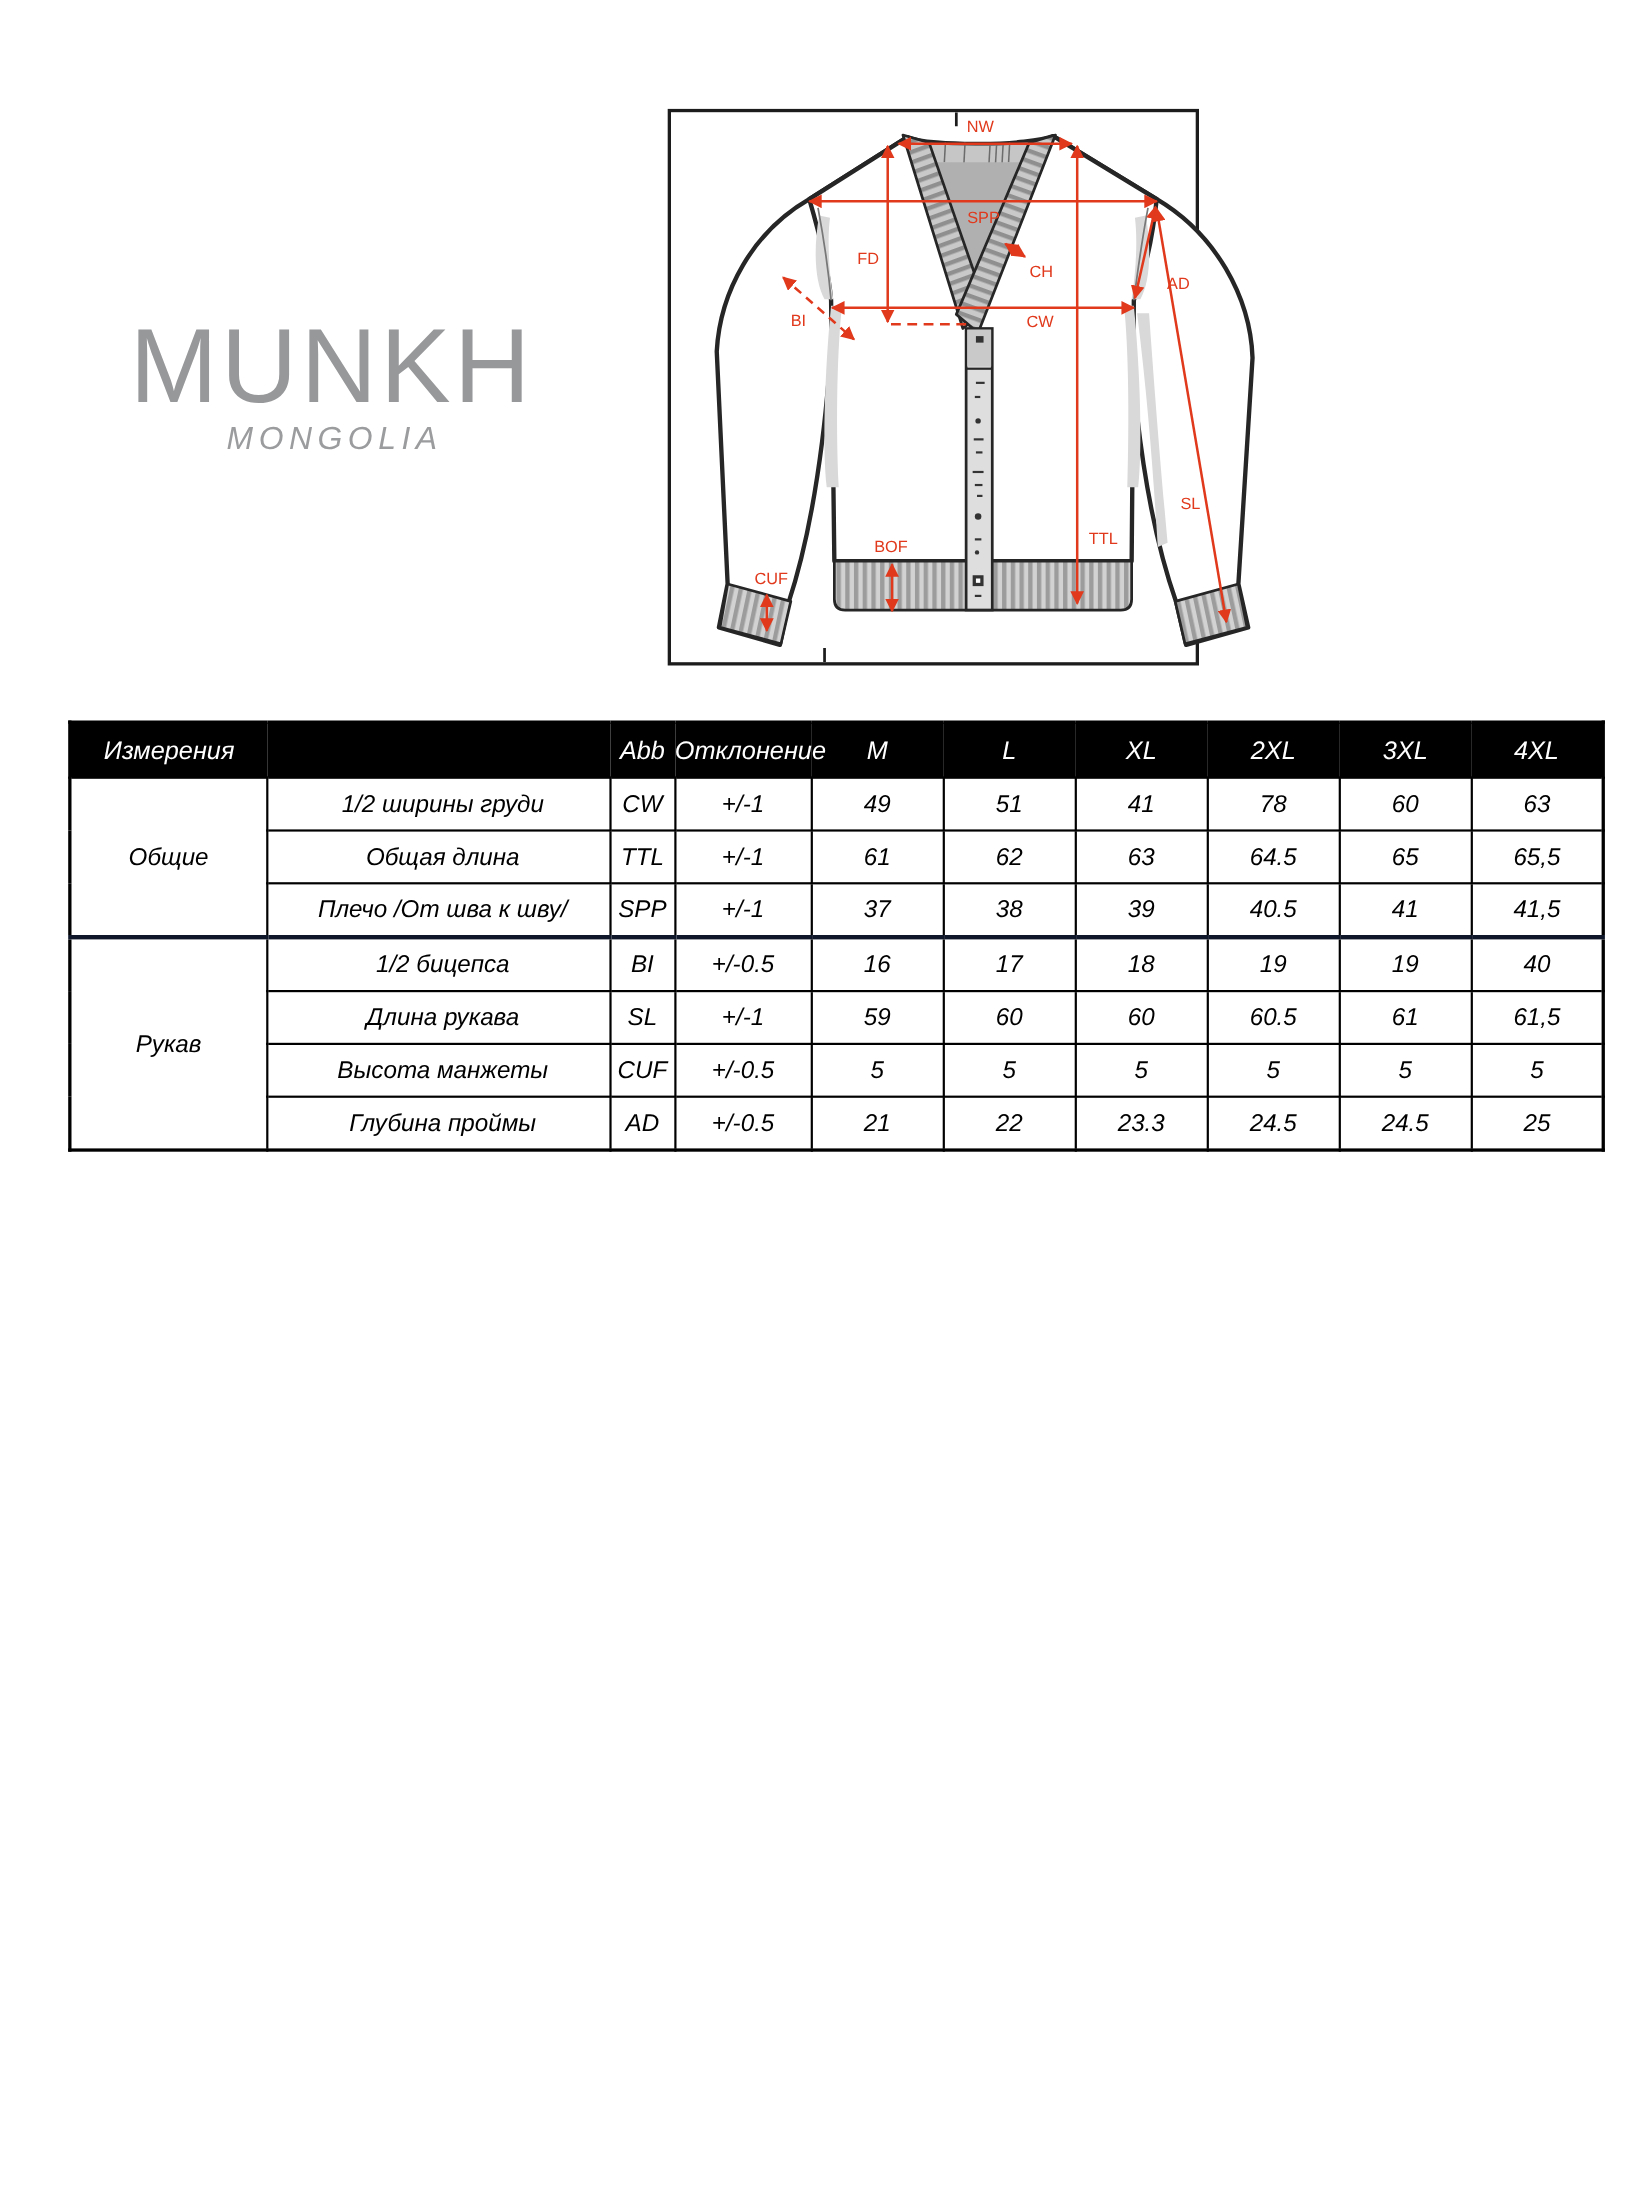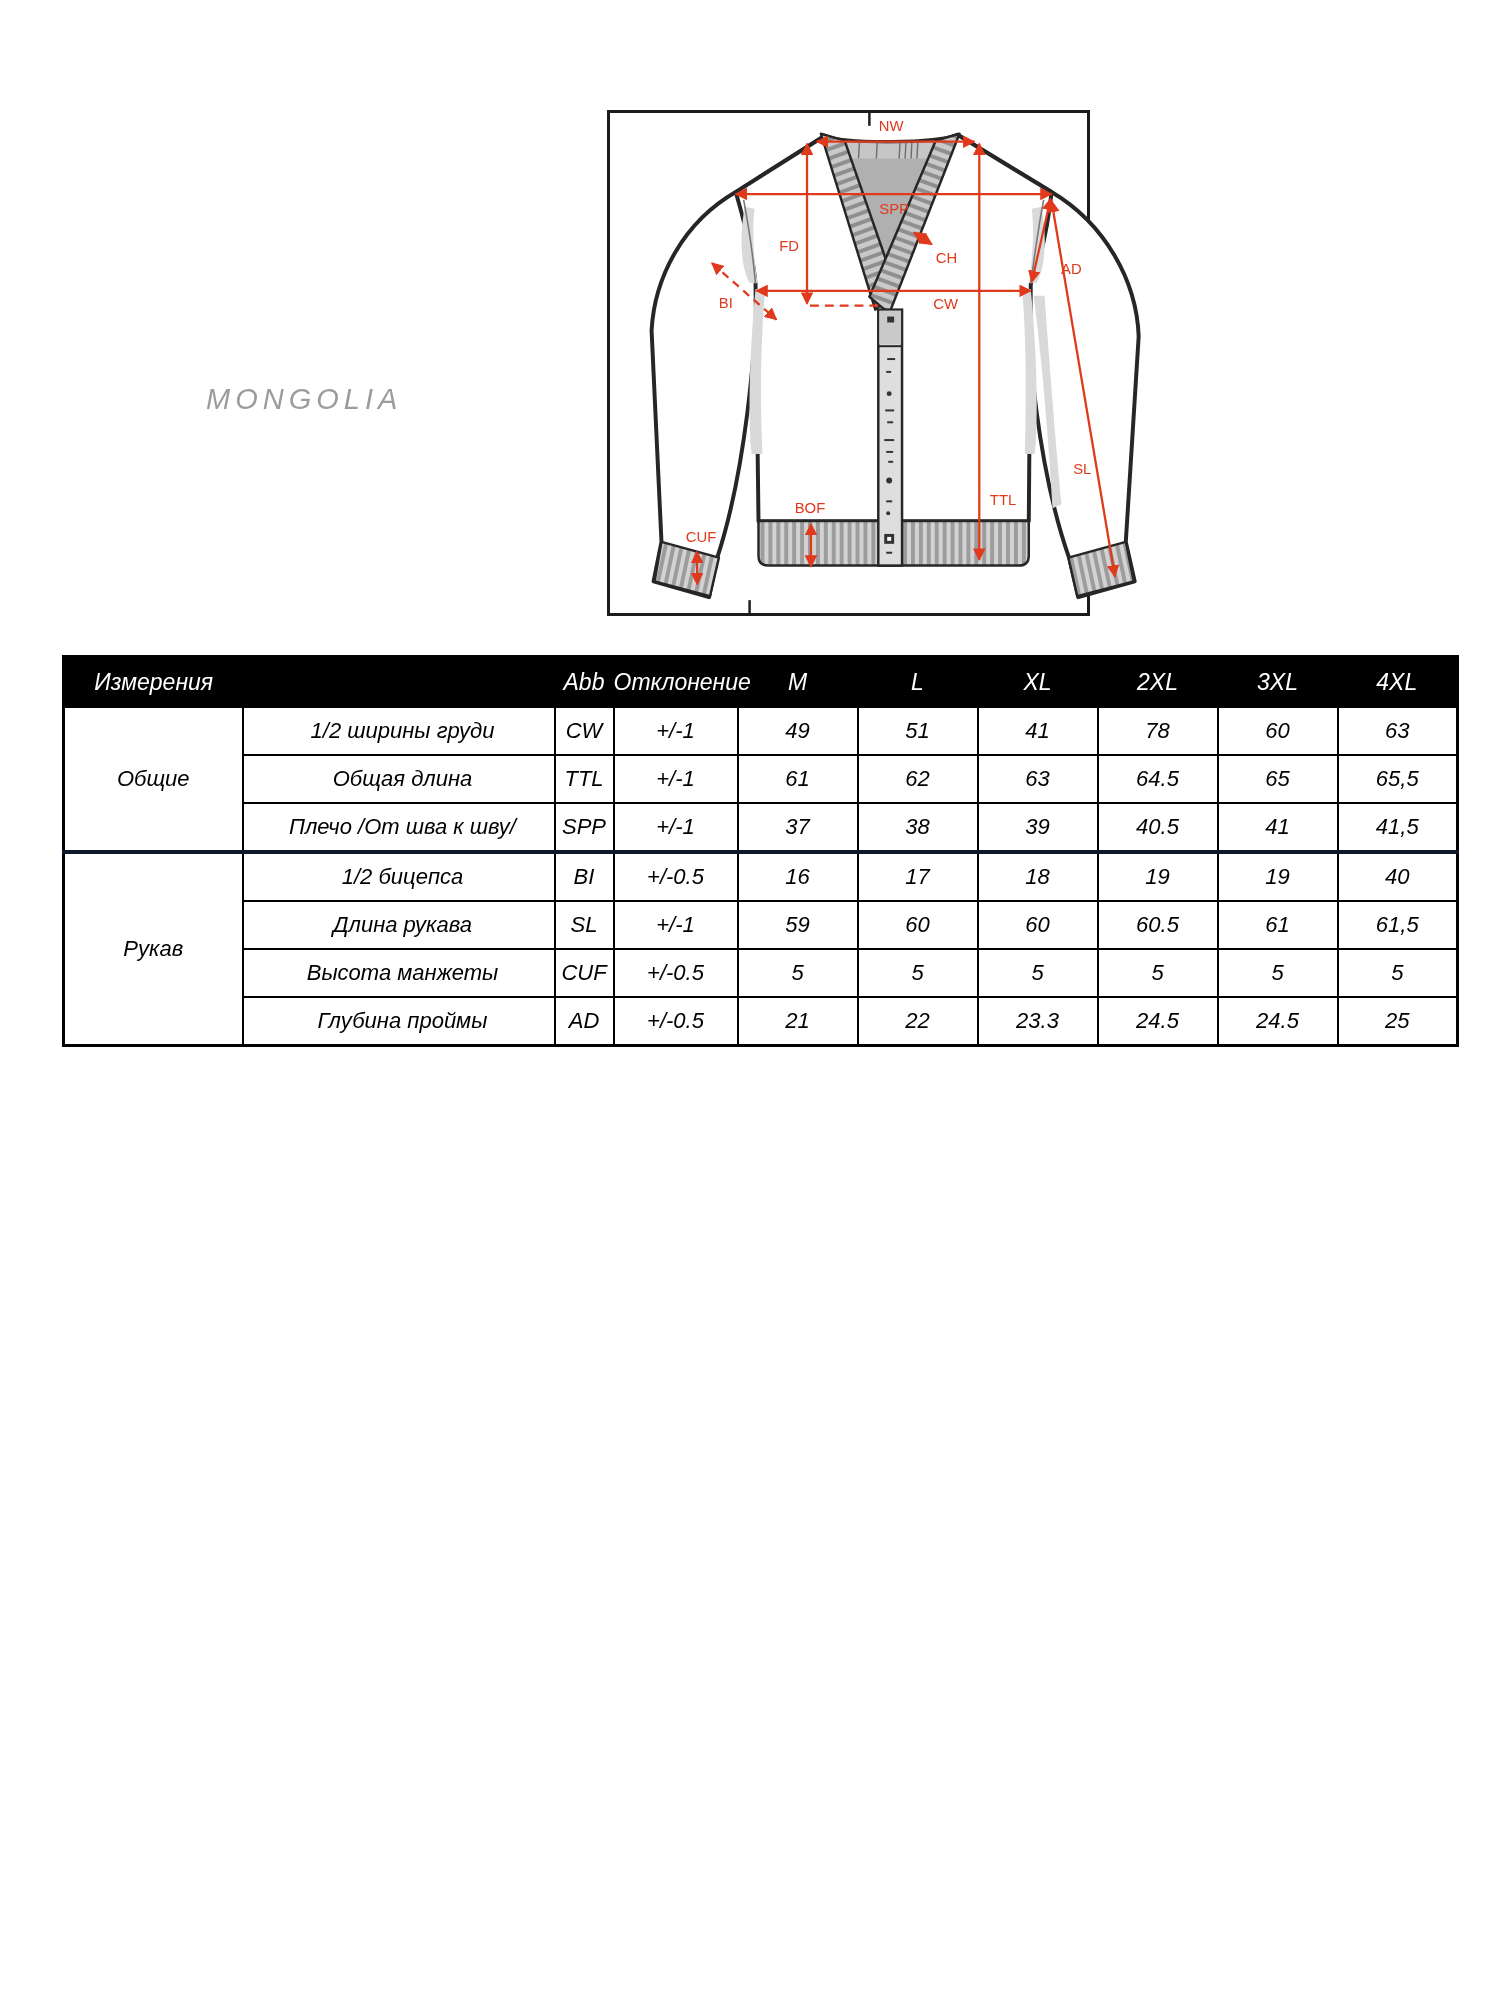--- a/index.html
+++ b/index.html
@@ -6,40 +6,41 @@
   #page{position:relative;width:1500px;height:2000px;background:#ffffff;overflow:hidden;
         font-family:"Liberation Sans", sans-serif;}
 
   
   #brand{position:absolute;left:118px;top:285px;font-size:96px;line-height:1;
          color:#97989a;letter-spacing:3px;font-weight:400;}
   #brand-sub{position:absolute;left:206px;top:385px;font-size:29px;line-height:1;
          color:#9b9c9e;letter-spacing:5px;font-weight:400;font-style:italic;}
 
   
-  #diagram-box{position:absolute;left:607px;top:110px;width:483px;height:506px;
+  #diagram-box{position:absolute;left:607px;top:99px;width:483px;height:506px;
                border:3px solid #1c1c1c;box-sizing:border-box;background:#ffffff;}
   #diagram-box svg{display:block;}
 
   
   #size-table{position:absolute;left:62px;top:655px;border-collapse:collapse;
               table-layout:fixed;width:1394px;font-size:22px;color:#000;}
   #size-table th{background:#000;color:#fff;font-weight:400;font-size:23px;
                  height:48px;border:0;padding:0;text-align:center;}
   #size-table td{border:2px solid #000;height:46px;padding:0;text-align:center;
                  background:#fff;}
   #size-table{border:3px solid #000;font-style:italic;}
   #size-table td.label{text-align:center;padding-left:8px;}
   #size-table tr.group-start td{border-top:4px solid #0f172a;}
 </style>
 </head>
 <body>
 
 <div id="page">
 
+  <div id="brand">MUNKH</div>
   <div id="brand-sub">MONGOLIA</div>
 
   <div id="diagram-box">
     <svg width="595" height="500" viewBox="0 0 601 506" preserveAspectRatio="none">
       <defs>
         <marker id="ah" viewBox="0 0 10 10" refX="9" refY="5" markerWidth="5.5" markerHeight="5.5" orient="auto-start-reverse">
           <path d="M0,0 L10,5 L0,10 Z" fill="#e0391c"></path>
         </marker>
         <pattern id="ribV" width="8" height="8" patternUnits="userSpaceOnUse">
           <rect width="8" height="8" fill="#d2d2d2"></rect>

